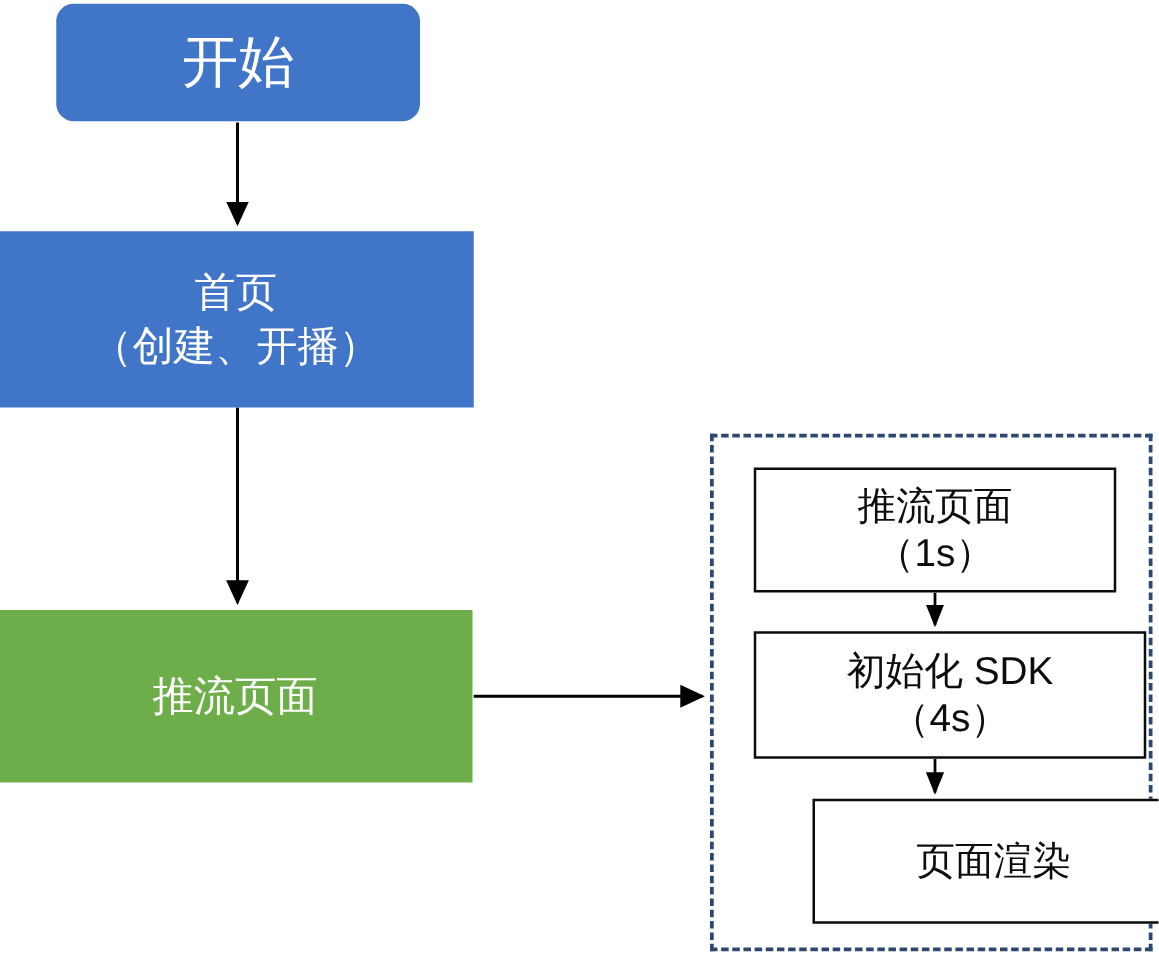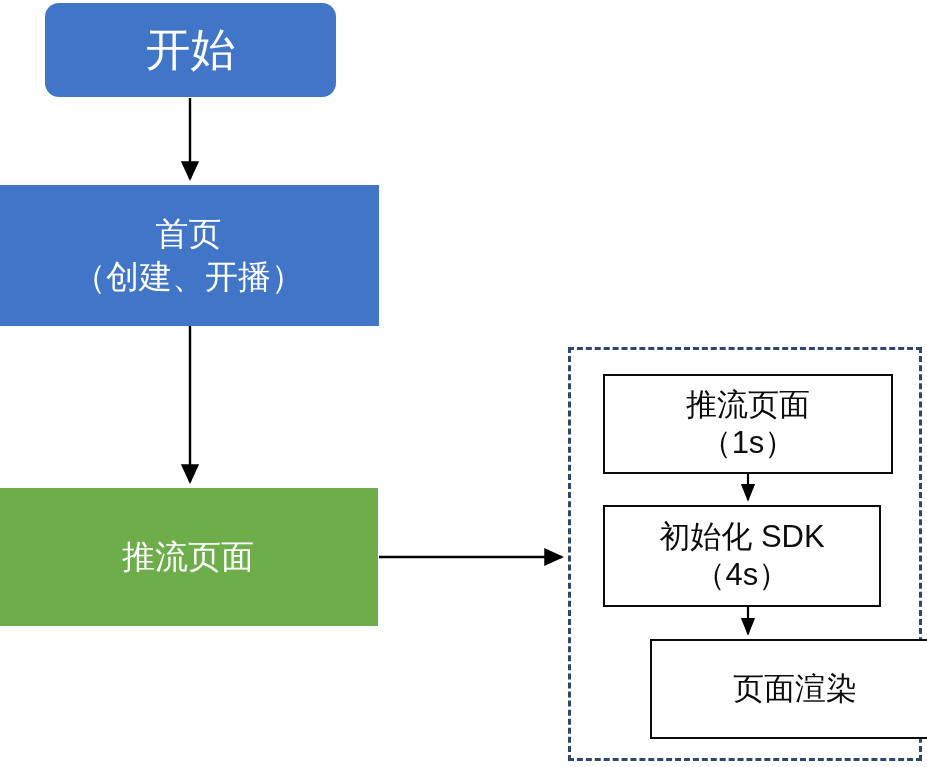--- a/index.html
+++ b/index.html
@@ -83,21 +83,21 @@
     text-align: center;
     box-sizing: border-box;
     background: #ffffff;
     border: 2.5px solid #0b0b0b;
     color: #0d0d0d;
     font-size: 31px;
     line-height: 1.22;
     white-space: pre-line;
   }
   .subnode-1 { left: 603px; top: 374px; width: 290px; height: 100px; }
-  .subnode-2 { left: 603px; top: 505px; width: 278px; height: 102px; }
+  .subnode-2 { left: 603px; top: 505px; width: 314px; height: 102px; }
   .subnode-3 { left: 603px; top: 639px; width: 290px; height: 100px; margin-left: 47px; }
 
   
   #connectors {
     position: absolute;
     left: 0;
     top: 0;
     width: 927px;
     height: 767px;
     pointer-events: none;

